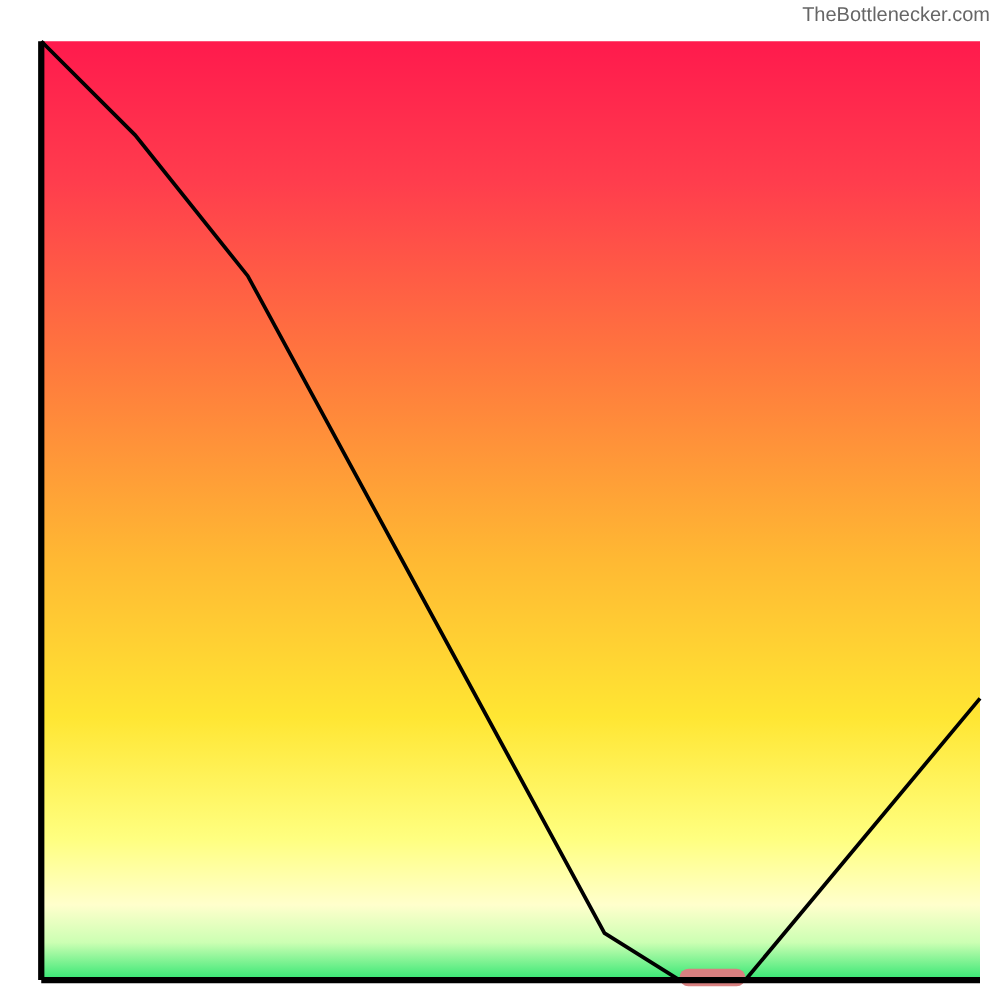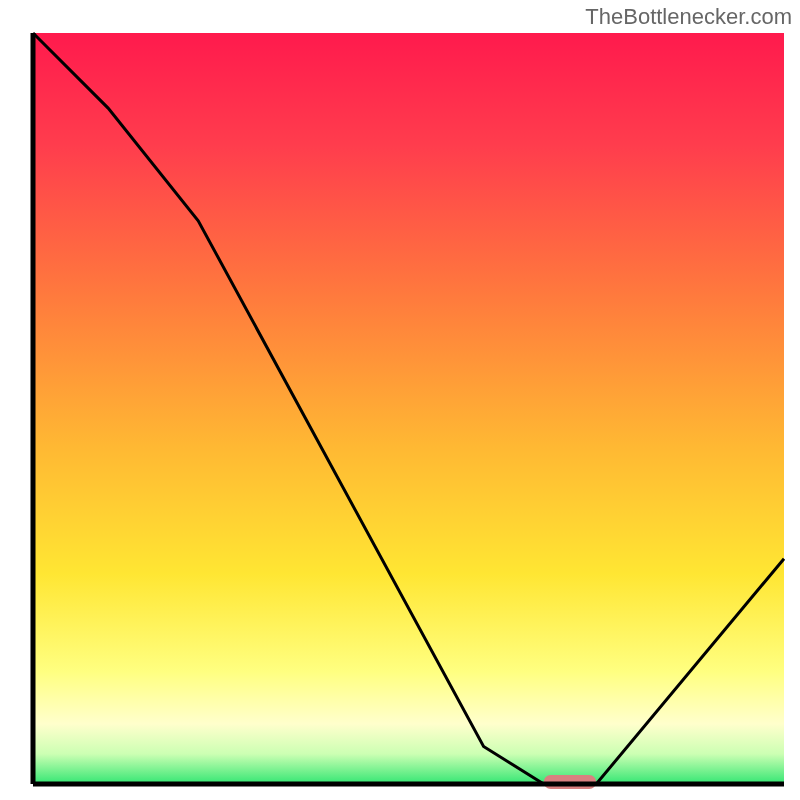--- a/index.html
+++ b/index.html
@@ -13,21 +13,21 @@
   .chart-container {
     width: 800px;
     height: 800px;
     position: relative;
   }
   .watermark {
     position: absolute;
     top: 4px;
     right: 8px;
     color: #666666;
-    font-size: 22px;
+    font-size: 16px;
     font-weight: normal;
     z-index: 10;
     text-align: center;
   }
   svg {
     display: block;
   }
 </style>
 </head>
 <body>

